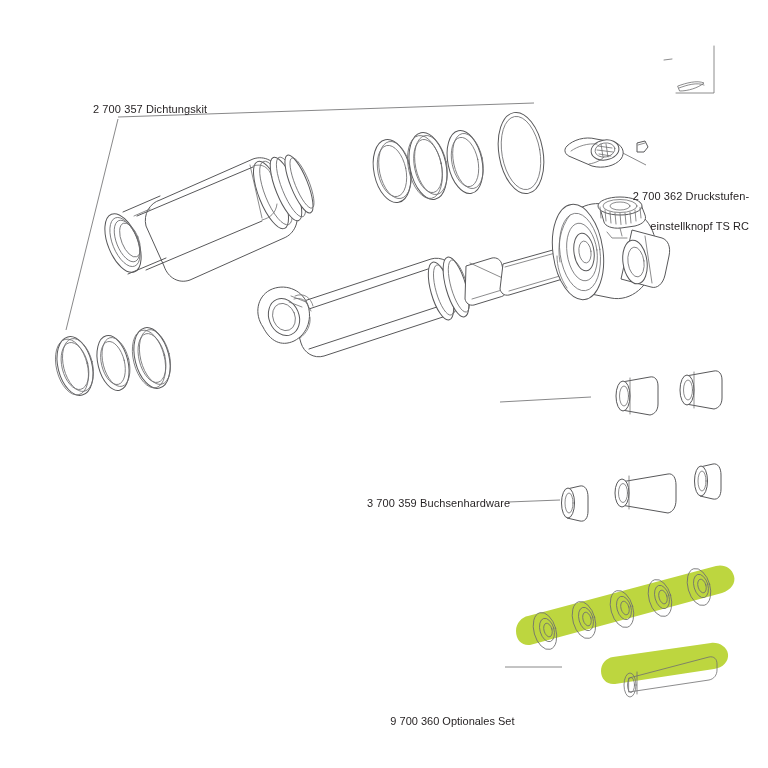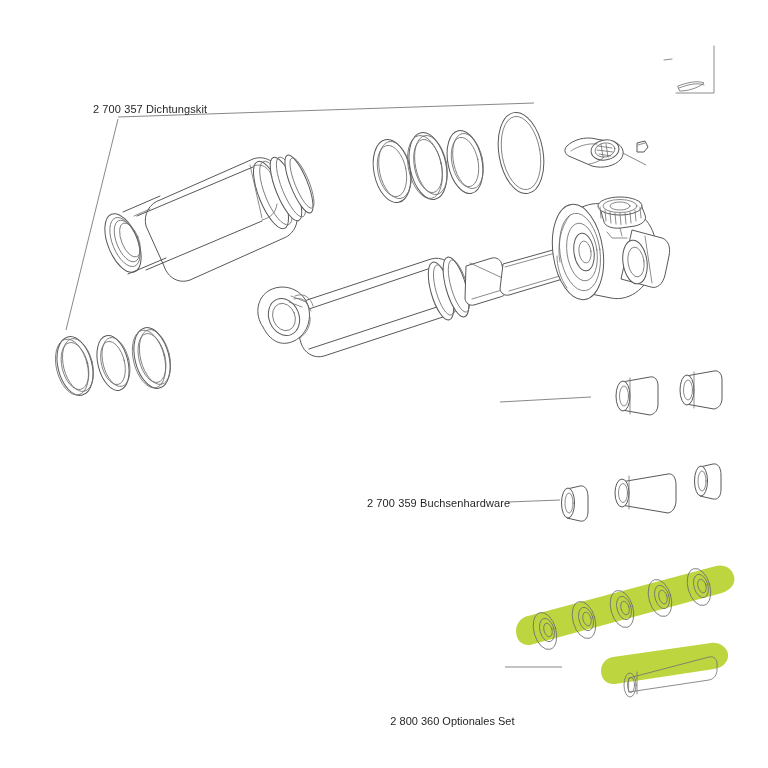--- a/index.html
+++ b/index.html
@@ -354,25 +354,29 @@
         <ellipse class="art-thin" cx="630" cy="685" rx="6" ry="12"></ellipse>
         <ellipse class="art-thin" cx="631" cy="685" rx="3.5" ry="7.5"></ellipse>
         <path class="art-thin" d="M637 672 L637 694"></path>
       </g>
     </g>
 
   </svg>
 
   <div class="lbl" style="left:93px; top:102px;">2 700 357 Dichtungskit</div>
 
-
-
-  <div class="lbl" style="left:367px; top:496px;">2 700 359 Buchsenhardware</div>
+  <div class="lbl two" style="left:620px; top:174px;">
+    <span class="l1">2 700 362 Druckstufen-</span>
+    <span class="l2">einstellknopf TS RC</span>
+  </div>
+
+
+  <div class="lbl" style="left:367px; top:496px;">3 700 359 Buchsenhardware</div>
 
   <div class="lbl-green" style="left:372px; top:654px; width:135px;">
     <span class="row">
       <span class="mark" style="left:-8px; top:-3px; width:148px; height:21px;"></span>
-      <span>2 800 360 Optionales Set</span>
+      <span>9 700 360 Optionales Set</span>
     </span>
     
   </div>
 
 </div>
 
 </body></html>

